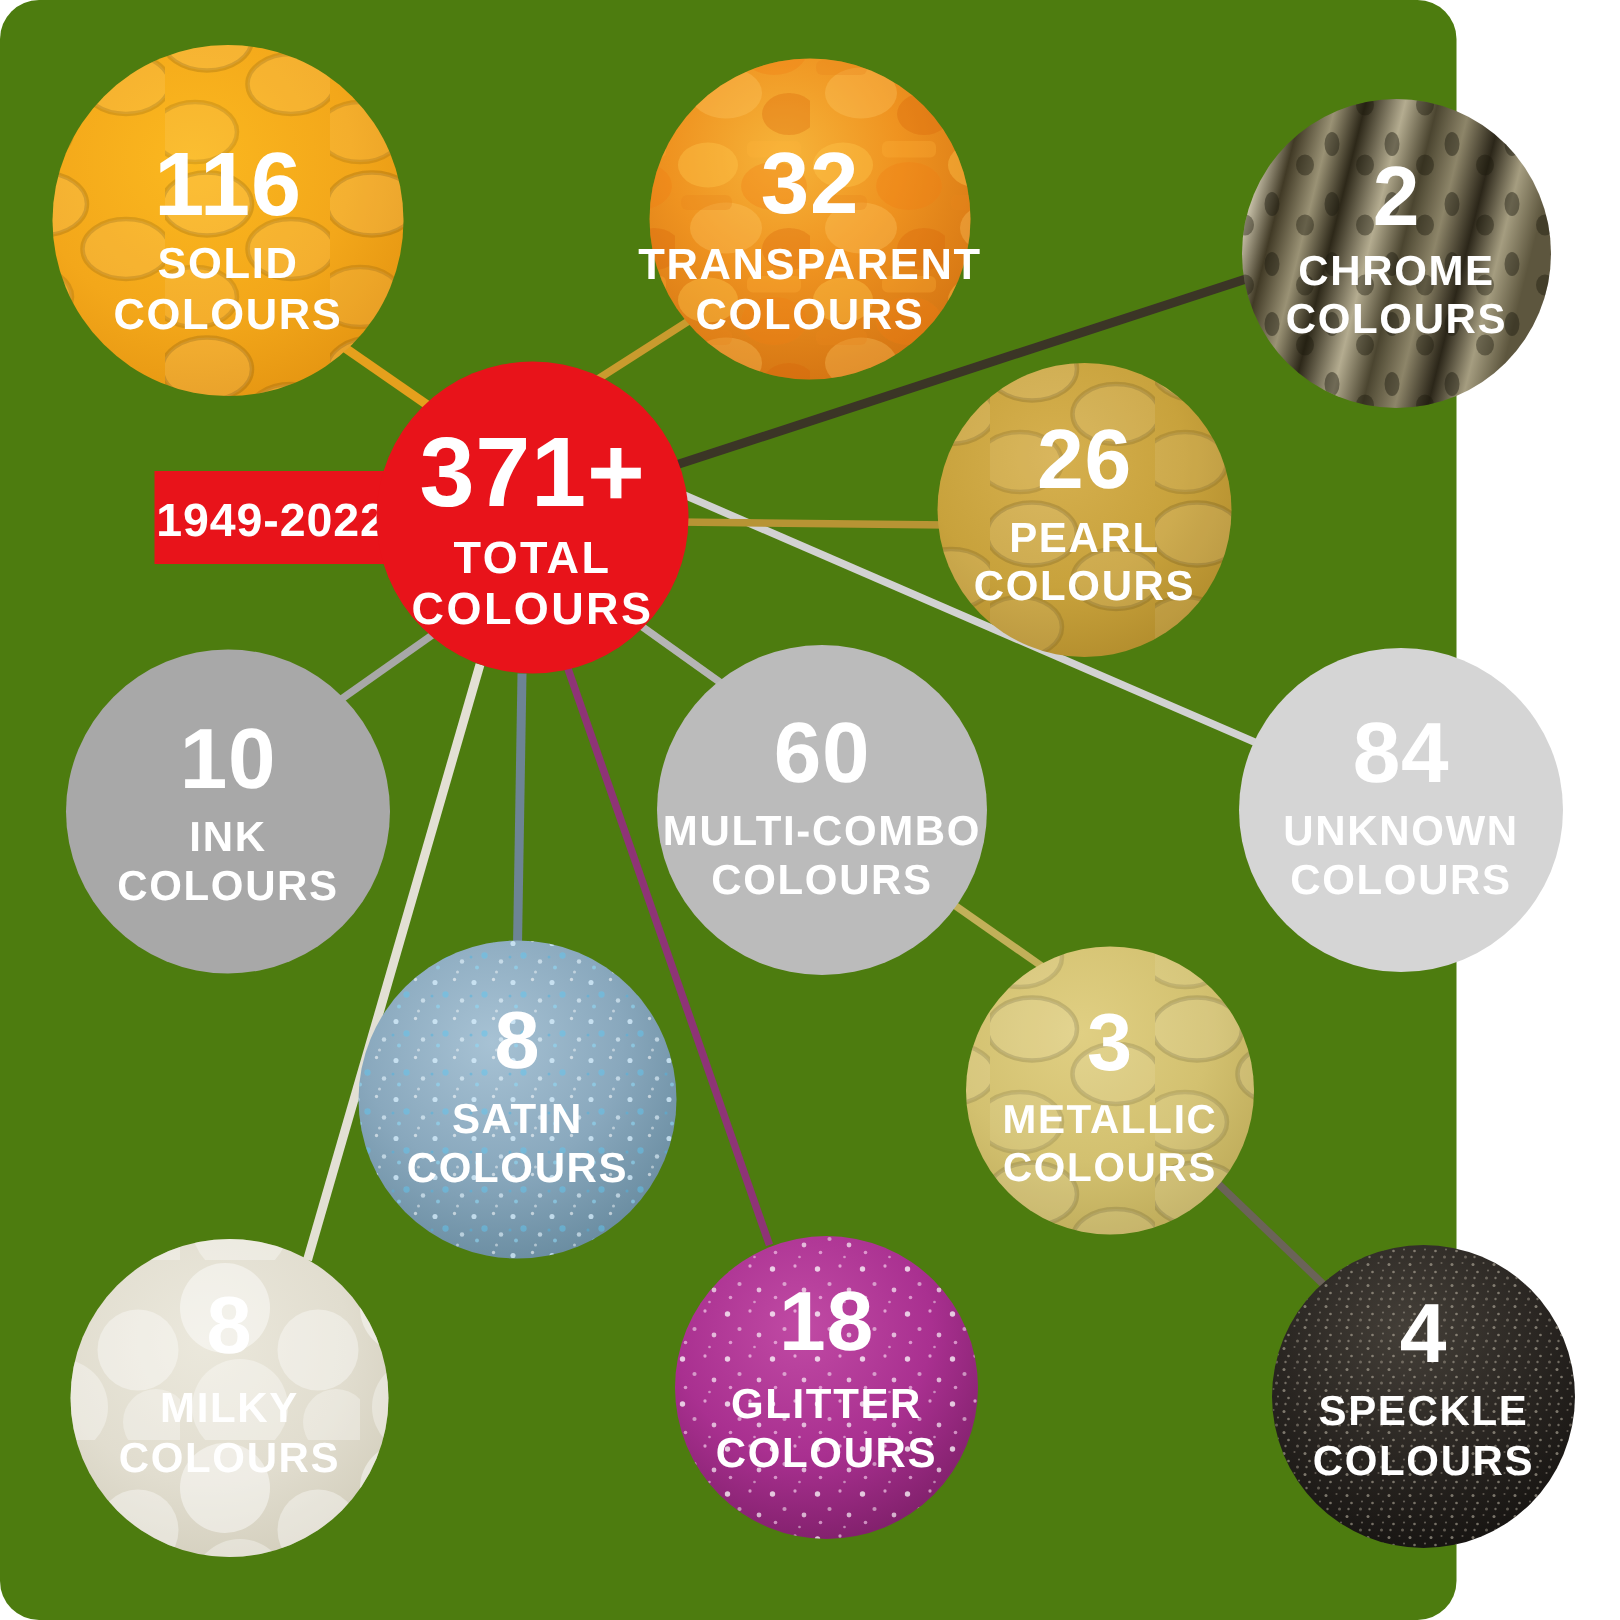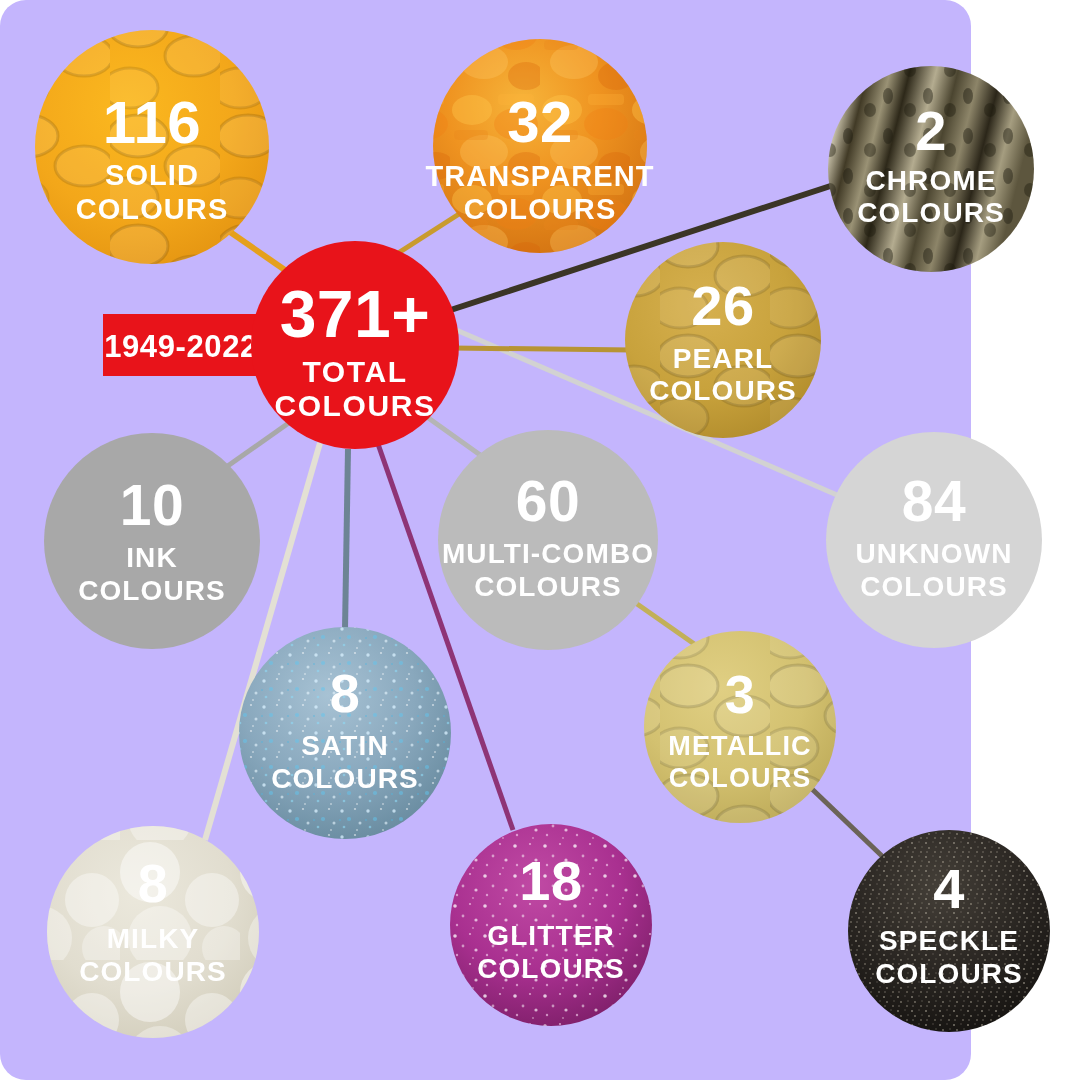--- a/index.html
+++ b/index.html
@@ -11,21 +11,21 @@
   body {
     width: 1080px;
     height: 1080px;
     overflow: hidden;
     font-family: "Liberation Sans", sans-serif;
   }
   #infographic {
     position: relative;
     width: 971px;
     height: 1080px;
-    background: #c4b5fd;
+    background: #4d7c0f;
     border-radius: 26px;
   }
   #scene {
     position: absolute;
     top: 0;
     left: 0;
     width: 1080px;
     height: 1080px;
   }
   .node-num {

